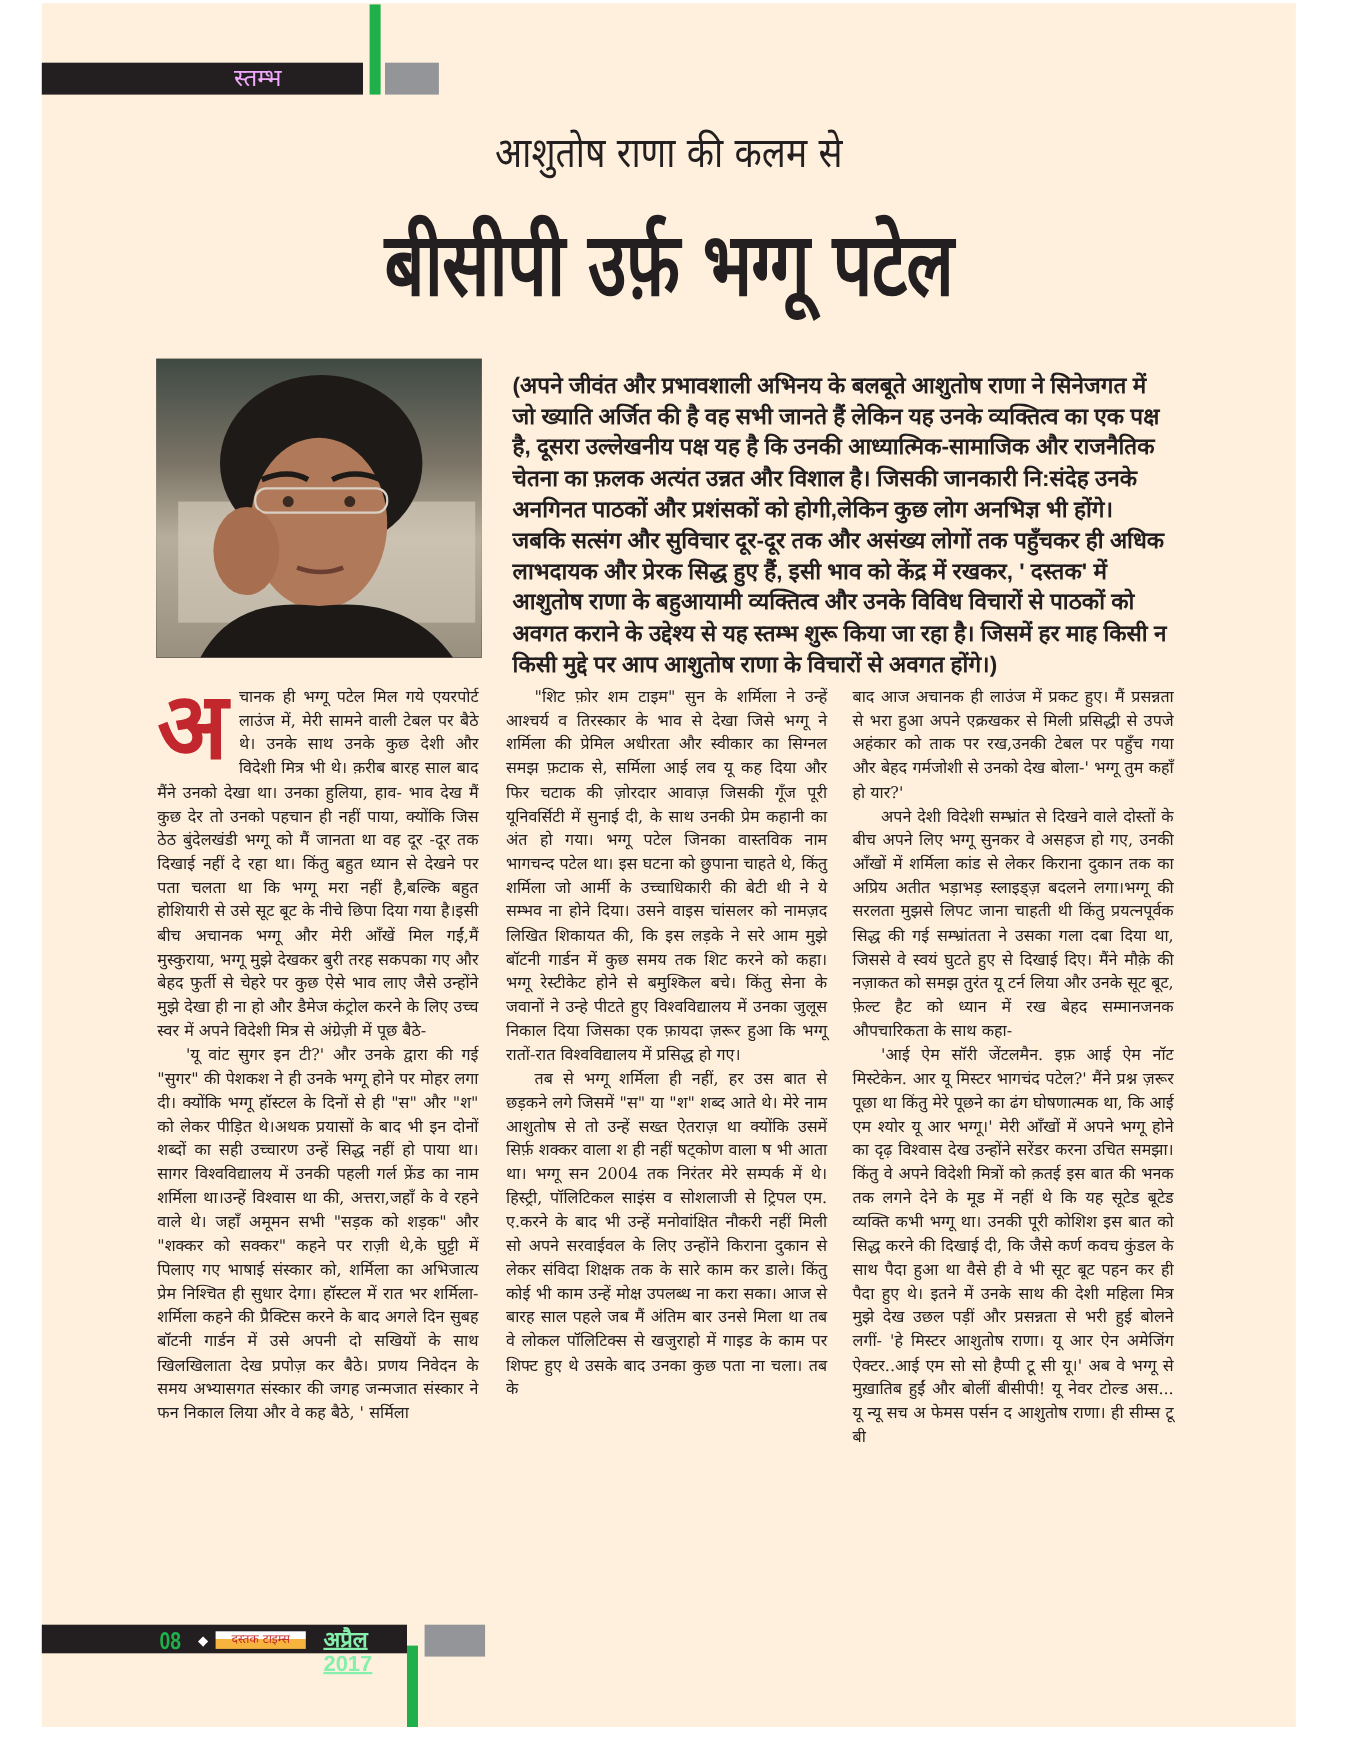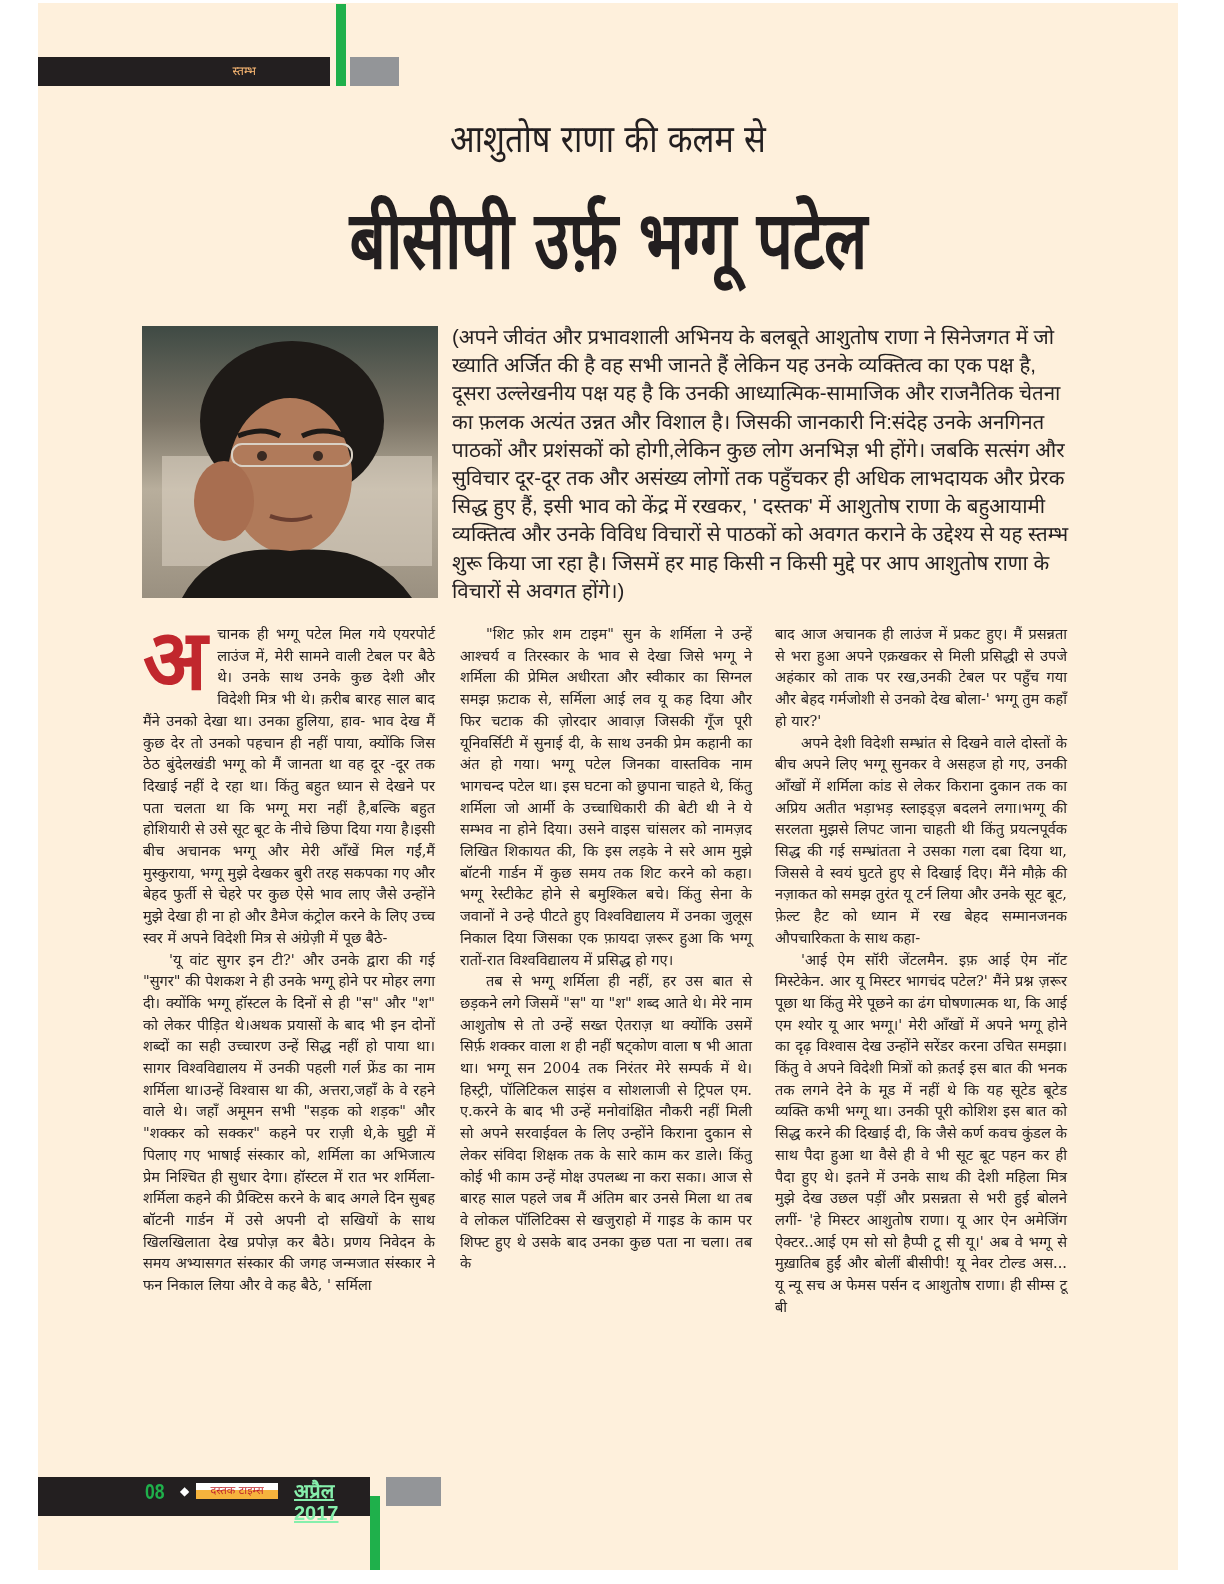--- a/index.html
+++ b/index.html
@@ -1,43 +1,43 @@
 <!DOCTYPE html>
 <html><head>
 <meta charset="utf-8">
 <style>
   html, body { margin: 0; padding: 0; background: #ffffff; }
   body { width: 1224px; height: 1584px; position: relative; overflow: hidden; font-family: "DejaVu Sans", sans-serif; }
   .page { position: absolute; left: 38px; top: 3px; width: 1140px; height: 1567px; background: #fef0dc; }
 
   .top-bar { position: absolute; left: 0; top: 54px; width: 292px; height: 29px; background: #231f20; }
-  .top-bar-label { position: absolute; right: 74px; top: 2px; color: #fdba74; font-size: 12px; line-height: 25px; font-family: "DejaVu Serif", serif; text-align: right; }
+  .top-bar-label { position: absolute; right: 74px; top: 2px; color: #f0abfc; font-size: 22px; line-height: 25px; font-family: "DejaVu Serif", serif; text-align: right; }
   .top-green { position: absolute; left: 298px; top: 1px; width: 10px; height: 82px; background: #1fb04b; }
   .top-gray { position: absolute; left: 312px; top: 54px; width: 49px; height: 29px; background: #939598; }
 
   .kicker { position: absolute; left: 0; width: 1140px; top: 108px; text-align: center; font-size: 38px; line-height: 56px; color: #231f20; font-family: "DejaVu Sans", sans-serif; transform: scaleX(0.85); }
   .headline { position: absolute; left: 0; width: 1140px; top: 180px; text-align: center; font-size: 80px; font-weight: bold; line-height: 115px; color: #231f20; transform: scaleX(0.80); letter-spacing: -1px; }
 
   .photo { position: absolute; left: 104px; top: 323px; width: 296px; height: 272px; overflow: hidden;
            background: linear-gradient(180deg, #4c4a45 0%, #6e6a62 30%, #9a9284 55%, #7a7266 75%, #2a2622 100%); }
   .photo svg { display: block; }
 
   .intro { position: absolute; left: 412px; top: 318px; width: 628px; font-size: 20.5px; line-height: 28.2px; color: #231f20; font-family: "Liberation Sans", sans-serif; transform-origin: left top; }
-  .intro p { margin: 2px; }
+  .intro p { margin: 16px; font-weight: bold; }
 
   .col { position: absolute; top: 620px; width: 292px; font-size: 14.6px; line-height: 21.7px; color: #231f20; font-family: "DejaVu Serif", serif; text-align: justify; }
   .col p { margin: 0; }
   .col p.indent { text-indent: 26px; }
   .col1 { left: 105px; }
   .col2 { left: 422px; }
   .col3 { left: 737px; }
 
   .dropcap { float: left; font-size: 84px; line-height: 66px; height: 66px; color: #c1272d; font-weight: bold; margin: 4px 10px 0 0; font-family: "DejaVu Sans", sans-serif; }
 
-  .bottom-bar { position: absolute; left: 0; top: 1474px; width: 332px; height: 39px; background: #231f20; }
+  .bottom-bar { position: absolute; left: 0; top: 1474px; width: 332px; height: 26px; background: #231f20; }
   .page-num { position: absolute; left: 107px; top: 1px; color: #1fb04b; font-size: 22px; font-weight: bold; line-height: 27px; font-family: "Liberation Sans", sans-serif; transform: scaleX(0.8); transform-origin: left; }
   .bullet { position: absolute; left: 142px; top: 5px; color: #ffffff; font-size: 12px; line-height: 18px; }
   .mag-logo { position: absolute; left: 158px; top: 6px; width: 82px; height: 16px; background: linear-gradient(180deg, #ffffff 0%, #ffffff 45%, #f6b33d 45%, #f6b33d 100%); color: #c1272d; font-size: 11px; font-weight: normal; line-height: 16px; text-align: center; overflow: hidden; white-space: nowrap; }
   .issue-date { position: absolute; left: 256px; top: 3px; color: #86efac; font-size: 20px; font-weight: bold; line-height: 22px; font-family: "Liberation Sans", sans-serif; text-decoration: underline; }
   .bottom-green { position: absolute; left: 332px; top: 1493px; width: 10px; height: 74px; background: #1fb04b; }
   .bottom-gray { position: absolute; left: 348px; top: 1474px; width: 55px; height: 29px; background: #939598; }
 </style>
 </head>
 <body>
 

